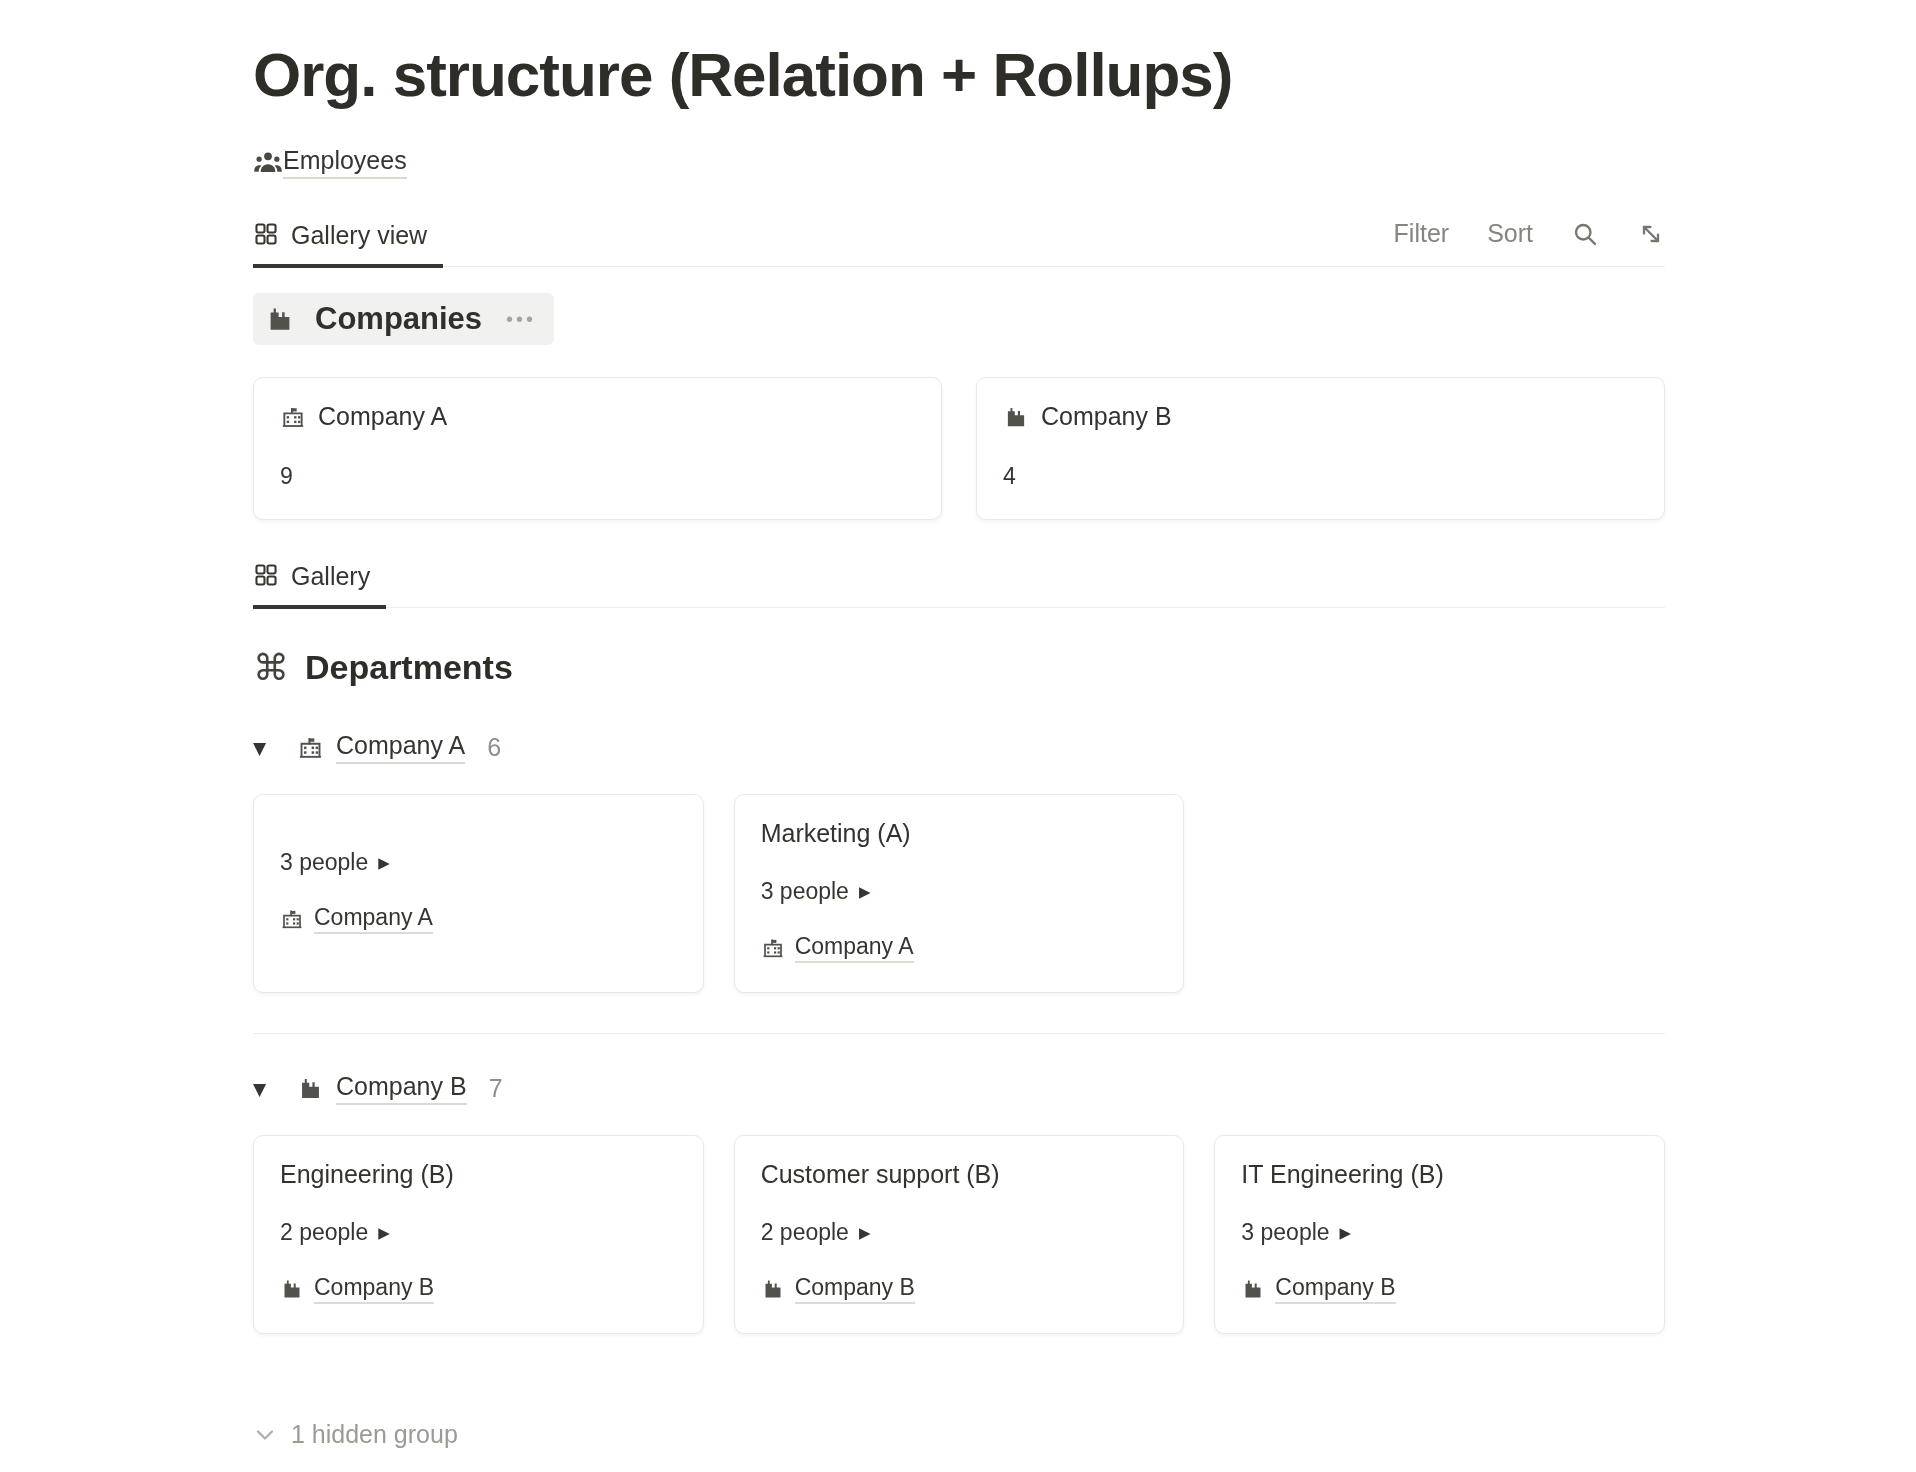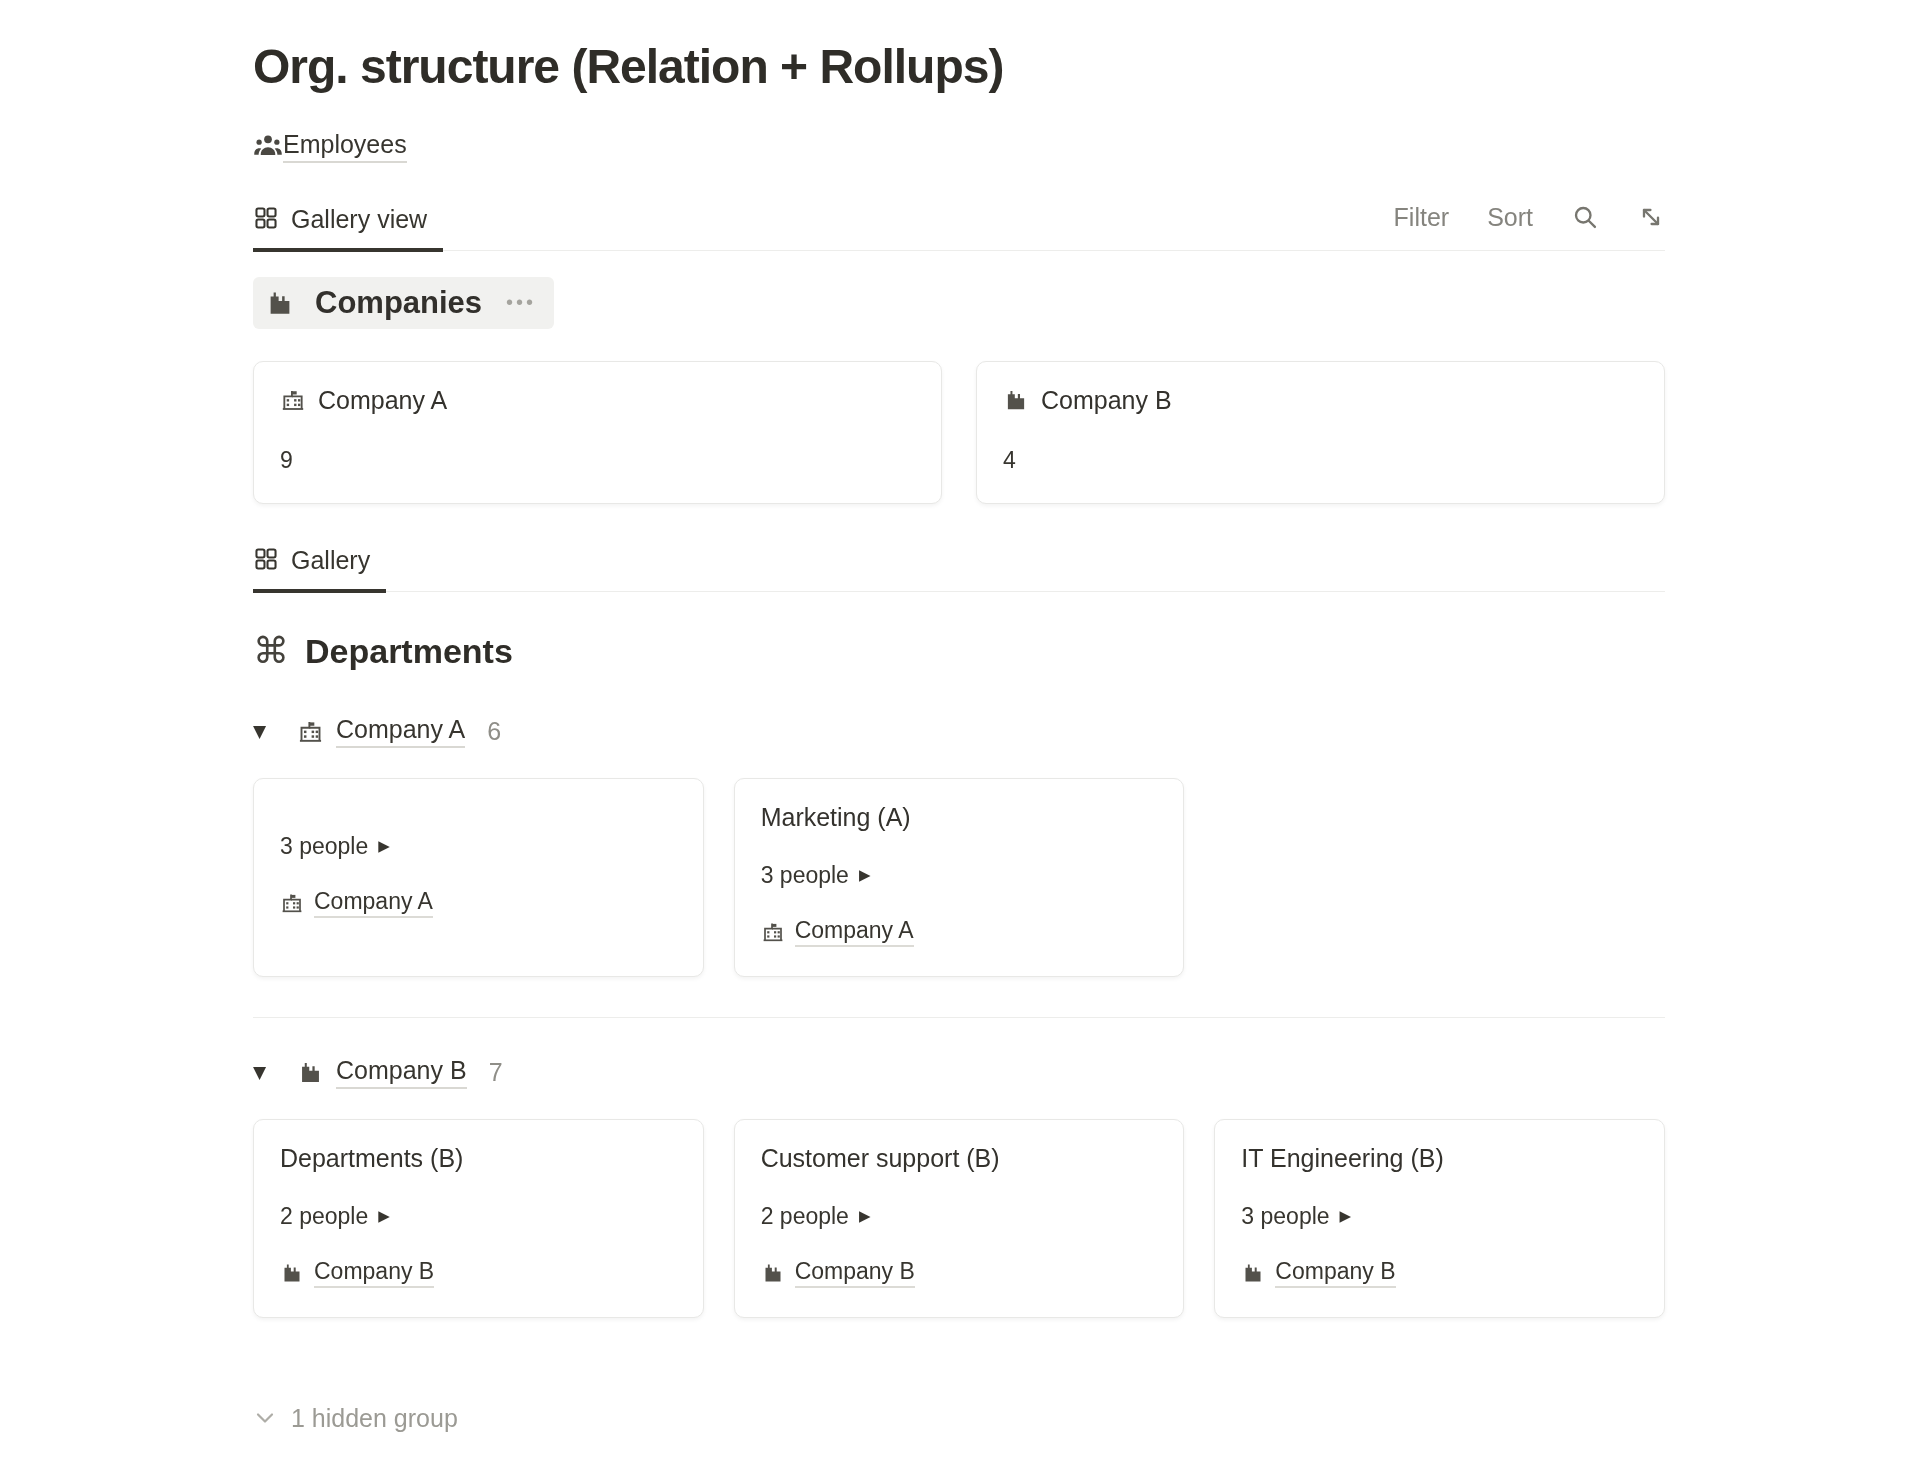--- a/index.html
+++ b/index.html
@@ -7,21 +7,21 @@
   body {
     width:1916px; height:1472px;
     font-family:"Liberation Sans", sans-serif;
     color:#37352f;
     overflow:hidden;
   }
   .content { padding:38px 251px 40px 253px; }
 
   
   .page-title {
-    font-size:48px; font-weight:800; letter-spacing:-1px;
+    font-size:62px; font-weight:800; letter-spacing:-1px;
     color:#2f2d28; line-height:1.2;
   }
 
   
   .employees-row { display:flex; align-items:center; margin-top:34px; }
   .employees-row svg { width:30px; height:30px; }
   .employees-link {
     font-size:25px; font-weight:500; color:#37352f;
     border-bottom:2px solid #d9d8d3; padding-bottom:2px; cursor:pointer;
   }
@@ -270,21 +270,21 @@
     <span class="toggle-glyph">▼</span>
     <svg viewBox="0 0 24 24" fill="#53514b">
       <path d="M4.5 20.5V6.8h2.4V3.6h1.8v3.2h2.2v3.6h2.8V6.5h2v3.9h3.8v10.1z"></path>
     </svg>
     <span class="group-name">Company B</span>
     <span class="group-count">7</span>
   </div>
 
   <div class="departments-grid">
     <div class="card dept-card">
-      <div class="card-title">Departments (B)</div>
+      <div class="card-title">Engineering (B)</div>
       <div class="people-row">
         <span class="people-text">2 people</span>
         <span class="play-glyph">▶</span>
       </div>
       <div class="company-link-row">
         <svg viewBox="0 0 24 24" fill="#53514b">
           <path d="M4.5 20.5V6.8h2.4V3.6h1.8v3.2h2.2v3.6h2.8V6.5h2v3.9h3.8v10.1z"></path>
         </svg>
         <span class="company-link">Company B</span>
       </div>

